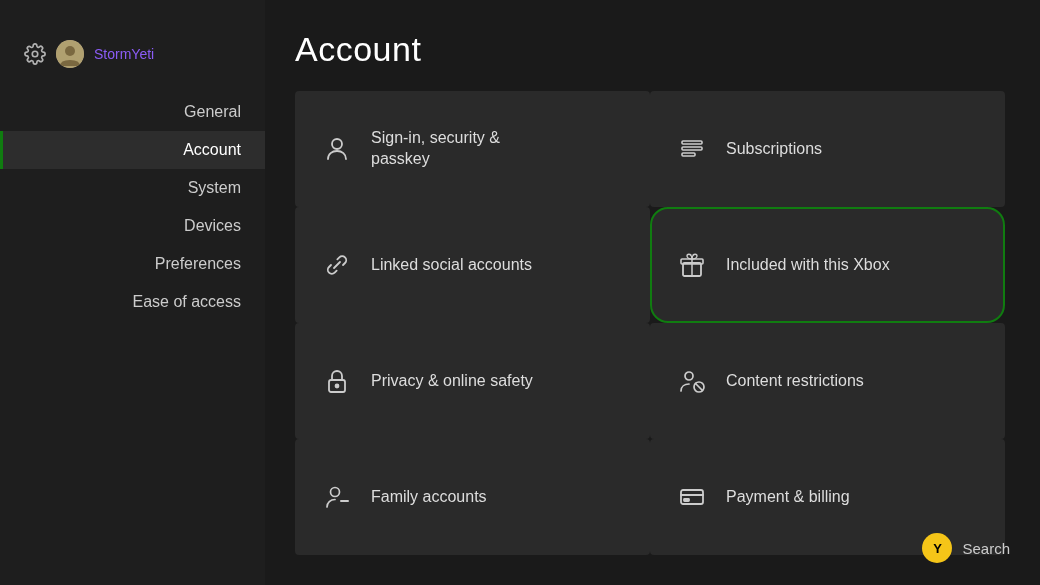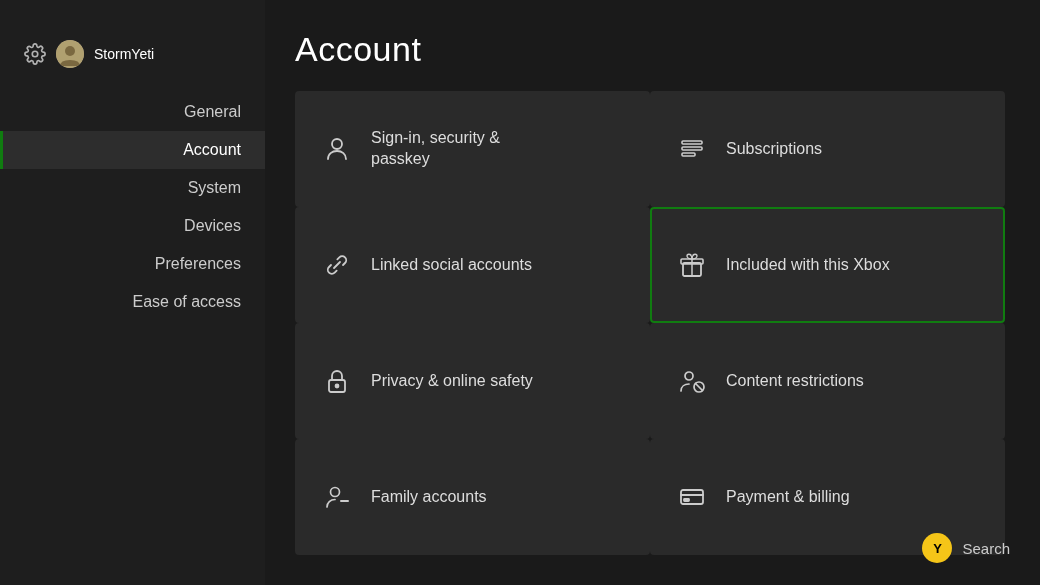--- a/index.html
+++ b/index.html
@@ -47,21 +47,21 @@
       align-items: center;
       justify-content: center;
       font-size: 13px;
       color: #333;
       font-weight: bold;
       overflow: hidden;
     }
 
     .sidebar-username {
       font-size: 14px;
-      color: #ffffff;
+      color: #8b5cf6;
     }
 
     .sidebar-nav {
       display: flex;
       flex-direction: column;
       margin-top: 5px;
     }
 
     .sidebar-item {
       padding: 10px 24px;
@@ -111,20 +111,21 @@
       padding: 0 24px;
       cursor: pointer;
       border: 2px solid transparent;
       transition: background 0.15s, border-color 0.15s;
       min-height: 76px;
     }
 
     .card.highlighted {
       border-color: #107c10;
       background: #2a2a2a;
+      border-radius: 18px;
     }
 
     .card-icon {
       width: 32px;
       height: 32px;
       flex-shrink: 0;
       display: flex;
       align-items: center;
       justify-content: center;
     }

